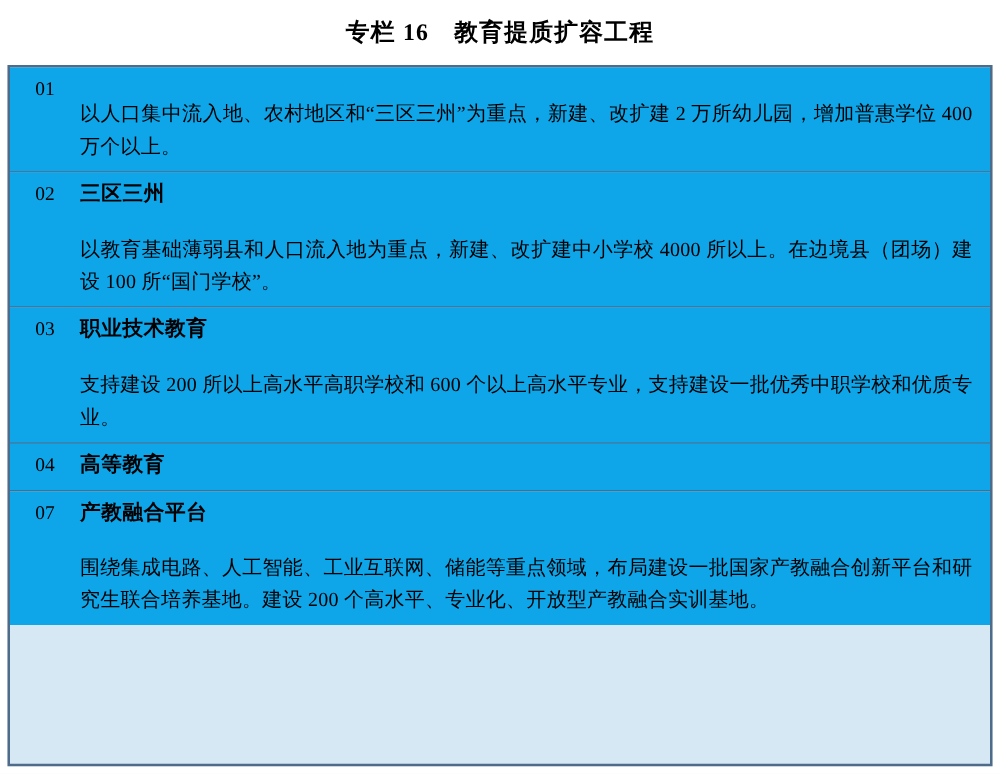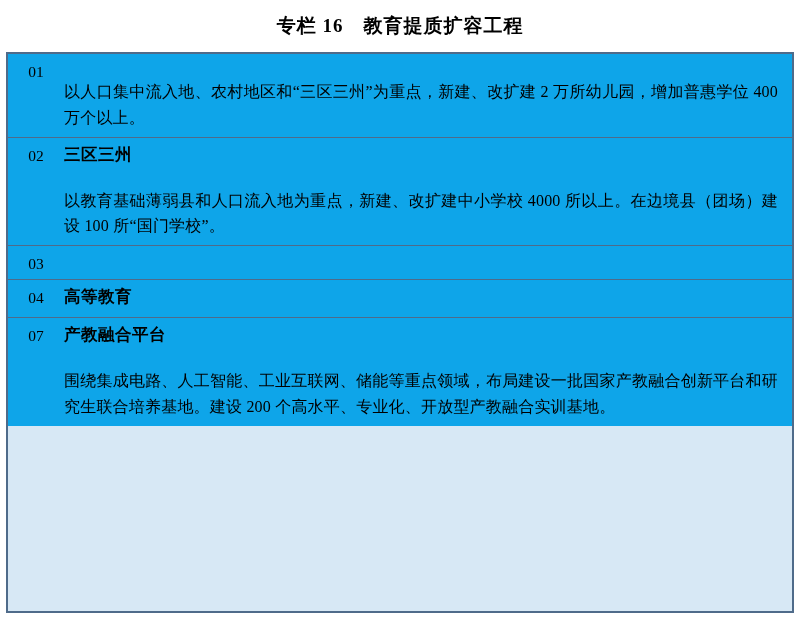--- a/index.html
+++ b/index.html
@@ -108,20 +108,24 @@
     <div class="row">
       <div class="num">02</div>
       <div class="content">
         <div class="item-title">三区三州</div>
         <div class="item-body">以教育基础薄弱县和人口流入地为重点，新建、改扩建中小学校 4000 所以上。在边境县（团场）建设 100 所“国门学校”。</div>
       </div>
     </div>
 
     <div class="row">
       <div class="num">03</div>
+      <div class="content">
+        <div class="item-title">职业技术教育</div>
+        <div class="item-body">支持建设 200 所以上高水平高职学校和 600 个以上高水平专业，支持建设一批优秀中职学校和优质专业。</div>
+      </div>
     </div>
 
     <div class="row">
       <div class="num">04</div>
       <div class="content">
         <div class="item-title">高等教育</div>
       </div>
     </div>
 
     <div class="row">

